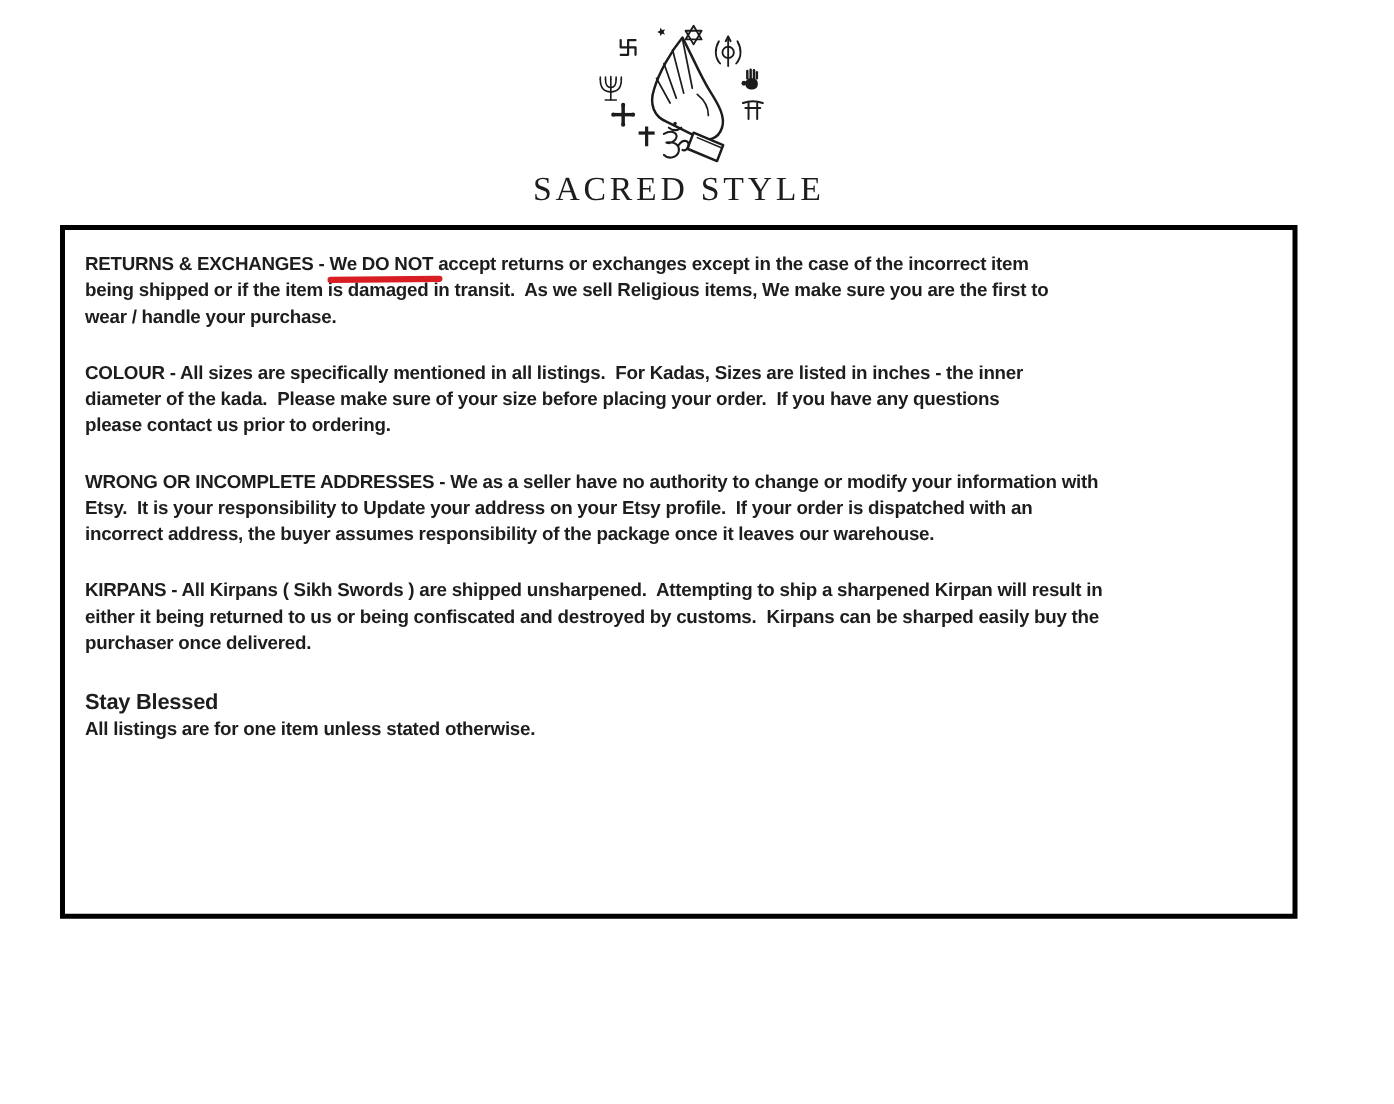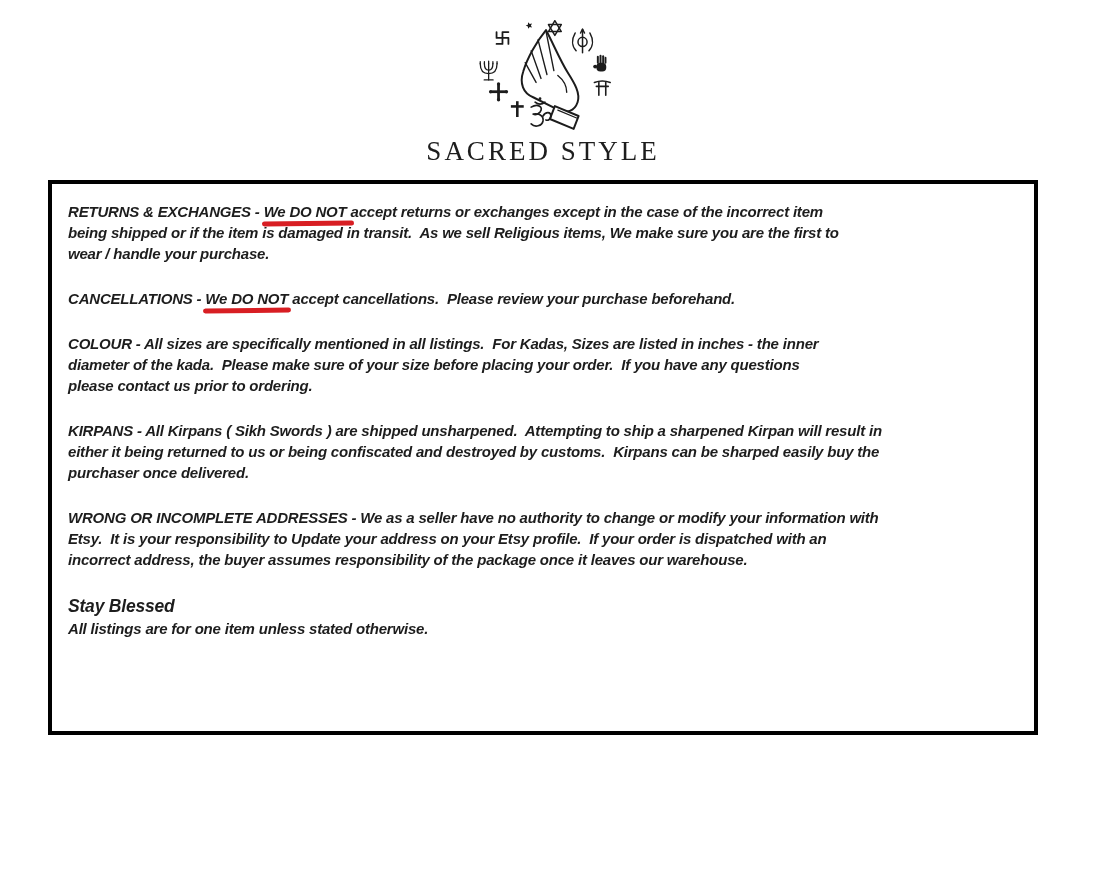--- a/index.html
+++ b/index.html
@@ -47,21 +47,20 @@
     background: #ffffff;
   }
   .para {
     margin: 0 0 24px 0;
     font-size: 15px;
     line-height: 21px;
     font-weight: bold;
     letter-spacing: -0.2px;
     color: var(--ink);
     white-space: pre-wrap;
-    font-style: italic;
   }
   .closing {
     font-size: 17.5px;
     line-height: 24px;
     letter-spacing: -0.2px;
     margin-bottom: 0;
   }
   .red-underline {
     position: relative;
     display: inline-block;
@@ -166,33 +165,32 @@
       </g>
     </svg>
     <div class="brand">SACRED STYLE</div>
   </div>
 
   <div class="policy-box">
     <p class="para"><span>RETURNS &amp; EXCHANGES</span><span> - </span><span class="red-underline">We DO NOT </span><span>accept returns or exchanges except in the case of the incorrect item
 being shipped or if the item is damaged in transit.  As we sell Religious items, We make sure you are the first to
 wear / handle your purchase.</span></p>
 
-    <p class="para"><span>CANCELLATIONS</span><span> - </span><span class="red-underline">We DO NOT</span><span> accept cancellations.  Please review your purchase beforehand.</span></p>
 
     <p class="para"><span>COLOUR</span><span> - </span><span>All sizes are specifically mentioned in all listings.  For Kadas, Sizes are listed in inches - the inner
 diameter of the kada.  Please make sure of your size before placing your order.  If you have any questions
 please contact us prior to ordering.</span></p>
 
 
+    <p class="para"><span>WRONG OR INCOMPLETE ADDRESSES</span><span> - </span><span>We as a seller have no authority to change or modify your information with
+Etsy.  It is your responsibility to Update your address on your Etsy profile.  If your order is dispatched with an
+incorrect address, the buyer assumes responsibility of the package once it leaves our warehouse.</span></p>
+
     <p class="para"><span>KIRPANS</span><span> - </span><span>All Kirpans ( Sikh Swords ) are shipped unsharpened.  Attempting to ship a sharpened Kirpan will result in
 either it being returned to us or being confiscated and destroyed by customs.  Kirpans can be sharped easily buy the
 purchaser once delivered.</span></p>
-
-    <p class="para"><span>WRONG OR INCOMPLETE ADDRESSES</span><span> - </span><span>We as a seller have no authority to change or modify your information with
-Etsy.  It is your responsibility to Update your address on your Etsy profile.  If your order is dispatched with an
-incorrect address, the buyer assumes responsibility of the package once it leaves our warehouse.</span></p>
 
     <p class="para closing"><span>Stay Blessed</span></p>
 
     <p class="para"><span>All listings are for one item unless stated otherwise.</span></p>
   </div>
 
 </div>
 
 </body></html>

